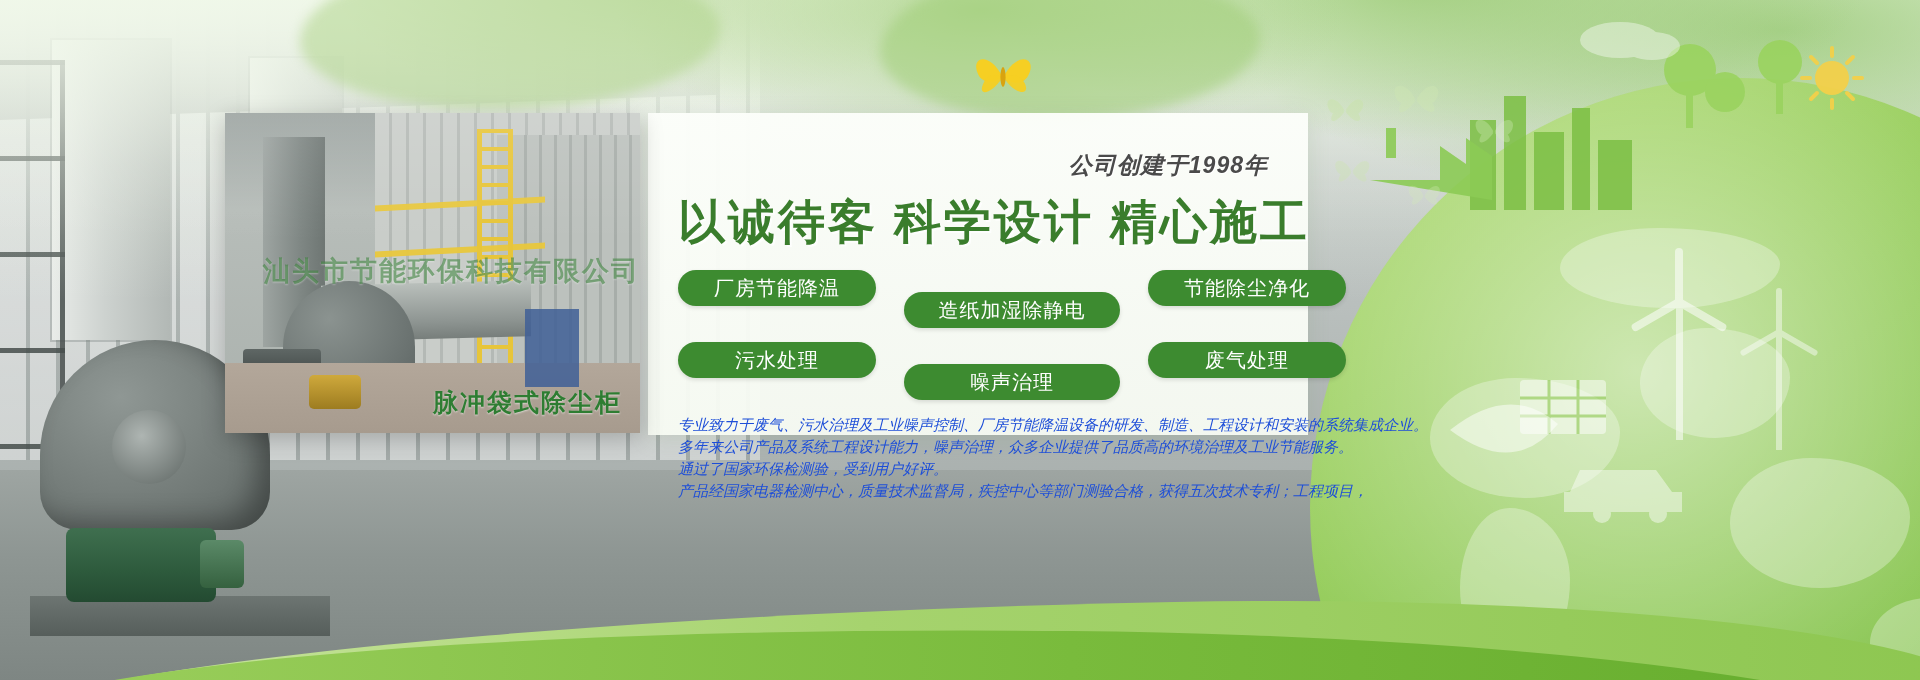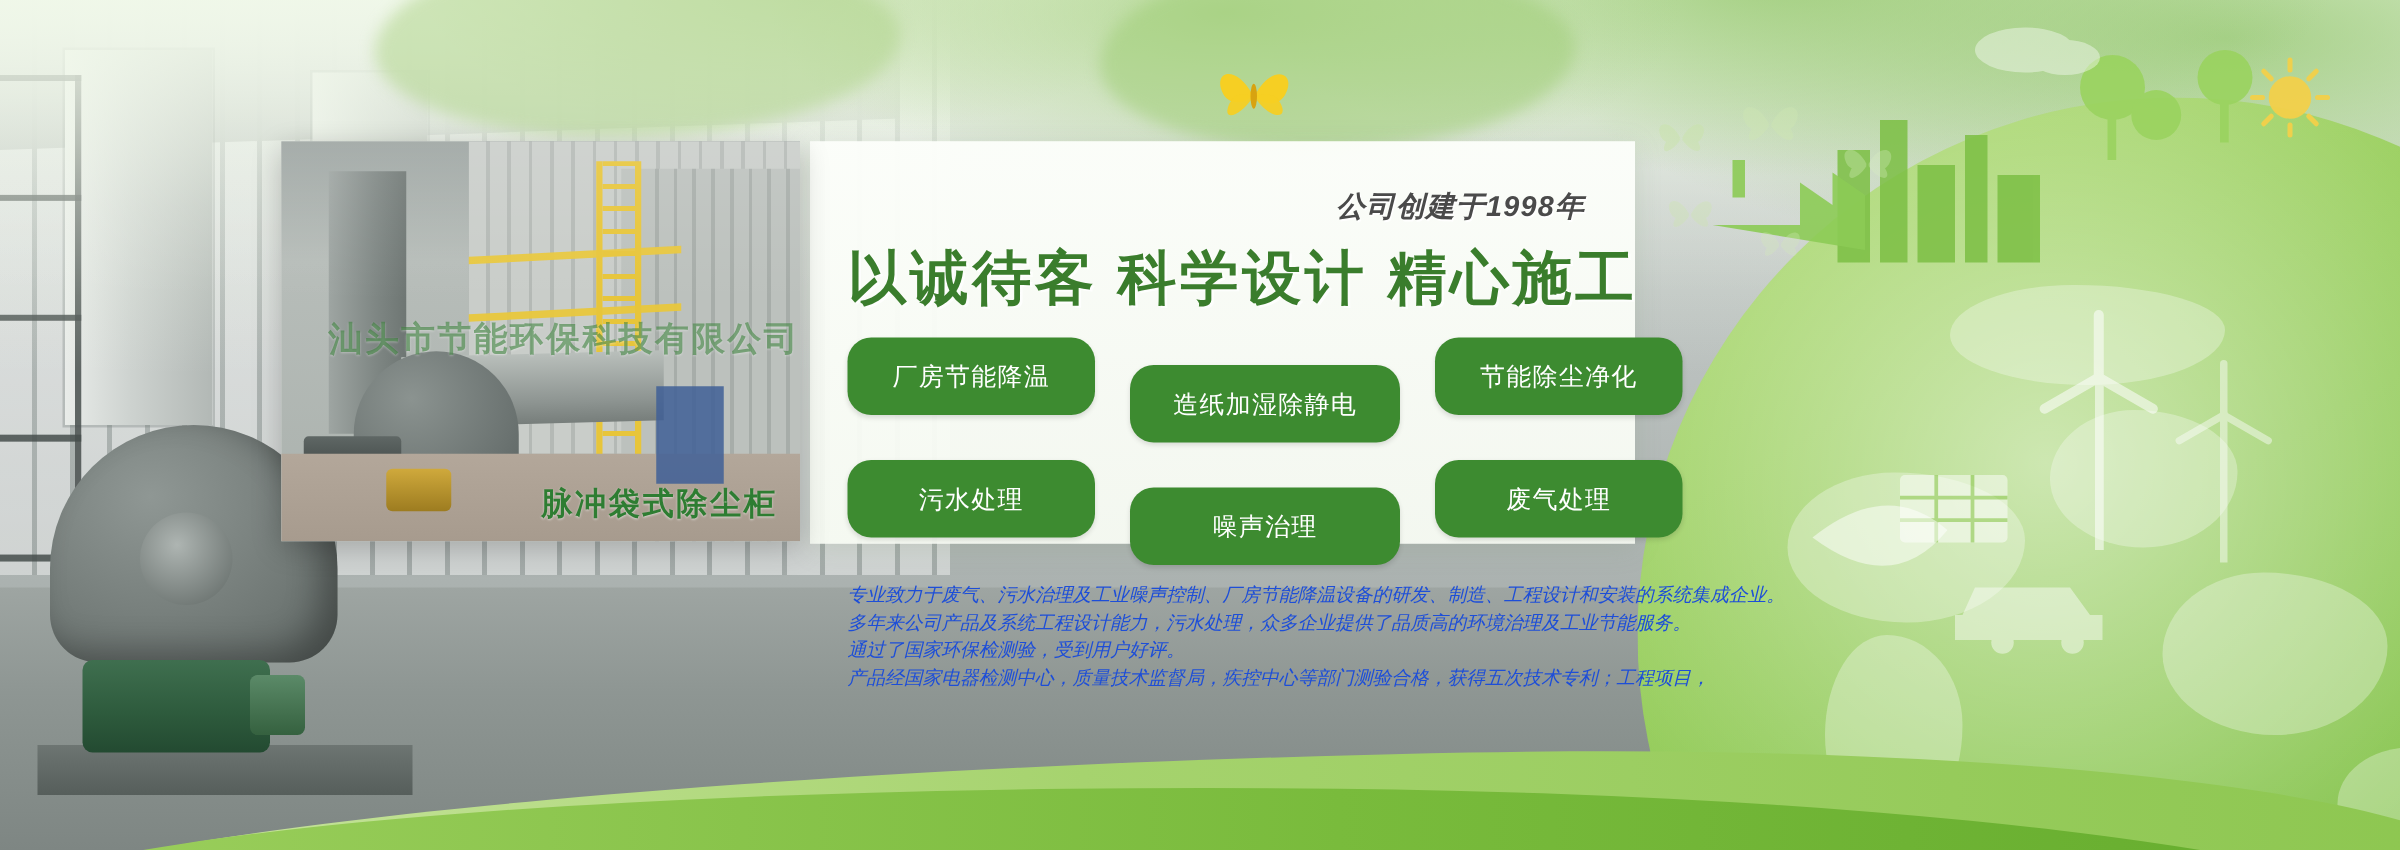--- a/index.html
+++ b/index.html
@@ -223,21 +223,21 @@
     font-size:47px;font-weight:700;letter-spacing:3px;
     color:#3a7d2c;
     text-shadow:2px 2px 0 rgba(255,255,255,.75);
     white-space:nowrap;
   }
 
   .pills{margin-top:16px;width:610px;}
   .pill-row{display:flex;gap:28px;margin-bottom:14px;}
   .pill{
     display:flex;align-items:center;justify-content:center;
-    height:36px;padding:13px 20px;border-radius:19px;
+    height:36px;padding:0 20px;border-radius:19px;
     background:#3d8b30;color:#ffffff;
     font-size:20px;letter-spacing:1px;white-space:nowrap;
     box-shadow:0 2px 4px rgba(0,0,0,.12);
     cursor:pointer;
   }
   .pill.w1{min-width:158px;}
   .pill.w2{min-width:176px;margin-top:22px;}
   .pill.w3{min-width:158px;}
 
   .desc{
@@ -456,21 +456,21 @@
       </div>
       <div class="pill-row">
         <div class="pill w1">污水处理</div>
         <div class="pill w2">噪声治理</div>
         <div class="pill w3">废气处理</div>
       </div>
     </div>
 
     <div class="desc">
       <div>专业致力于废气、污水治理及工业噪声控制、厂房节能降温设备的研发、制造、工程设计和安装的系统集成企业。</div>
-      <div>多年来公司产品及系统工程设计能力，污水处理，众多企业提供了品质高的环境治理及工业节能服务。</div>
+      <div>多年来公司产品及系统工程设计能力，噪声治理，众多企业提供了品质高的环境治理及工业节能服务。</div>
       <div>通过了国家环保检测验，受到用户好评。</div>
       <div>产品经国家电器检测中心，质量技术监督局，疾控中心等部门测验合格，获得五次技术专利；工程项目，</div>
     </div>
 
   </div>
 
   <div class="ribbon">
     <div class="band1"></div>
     <div class="band2"></div>
   </div>

